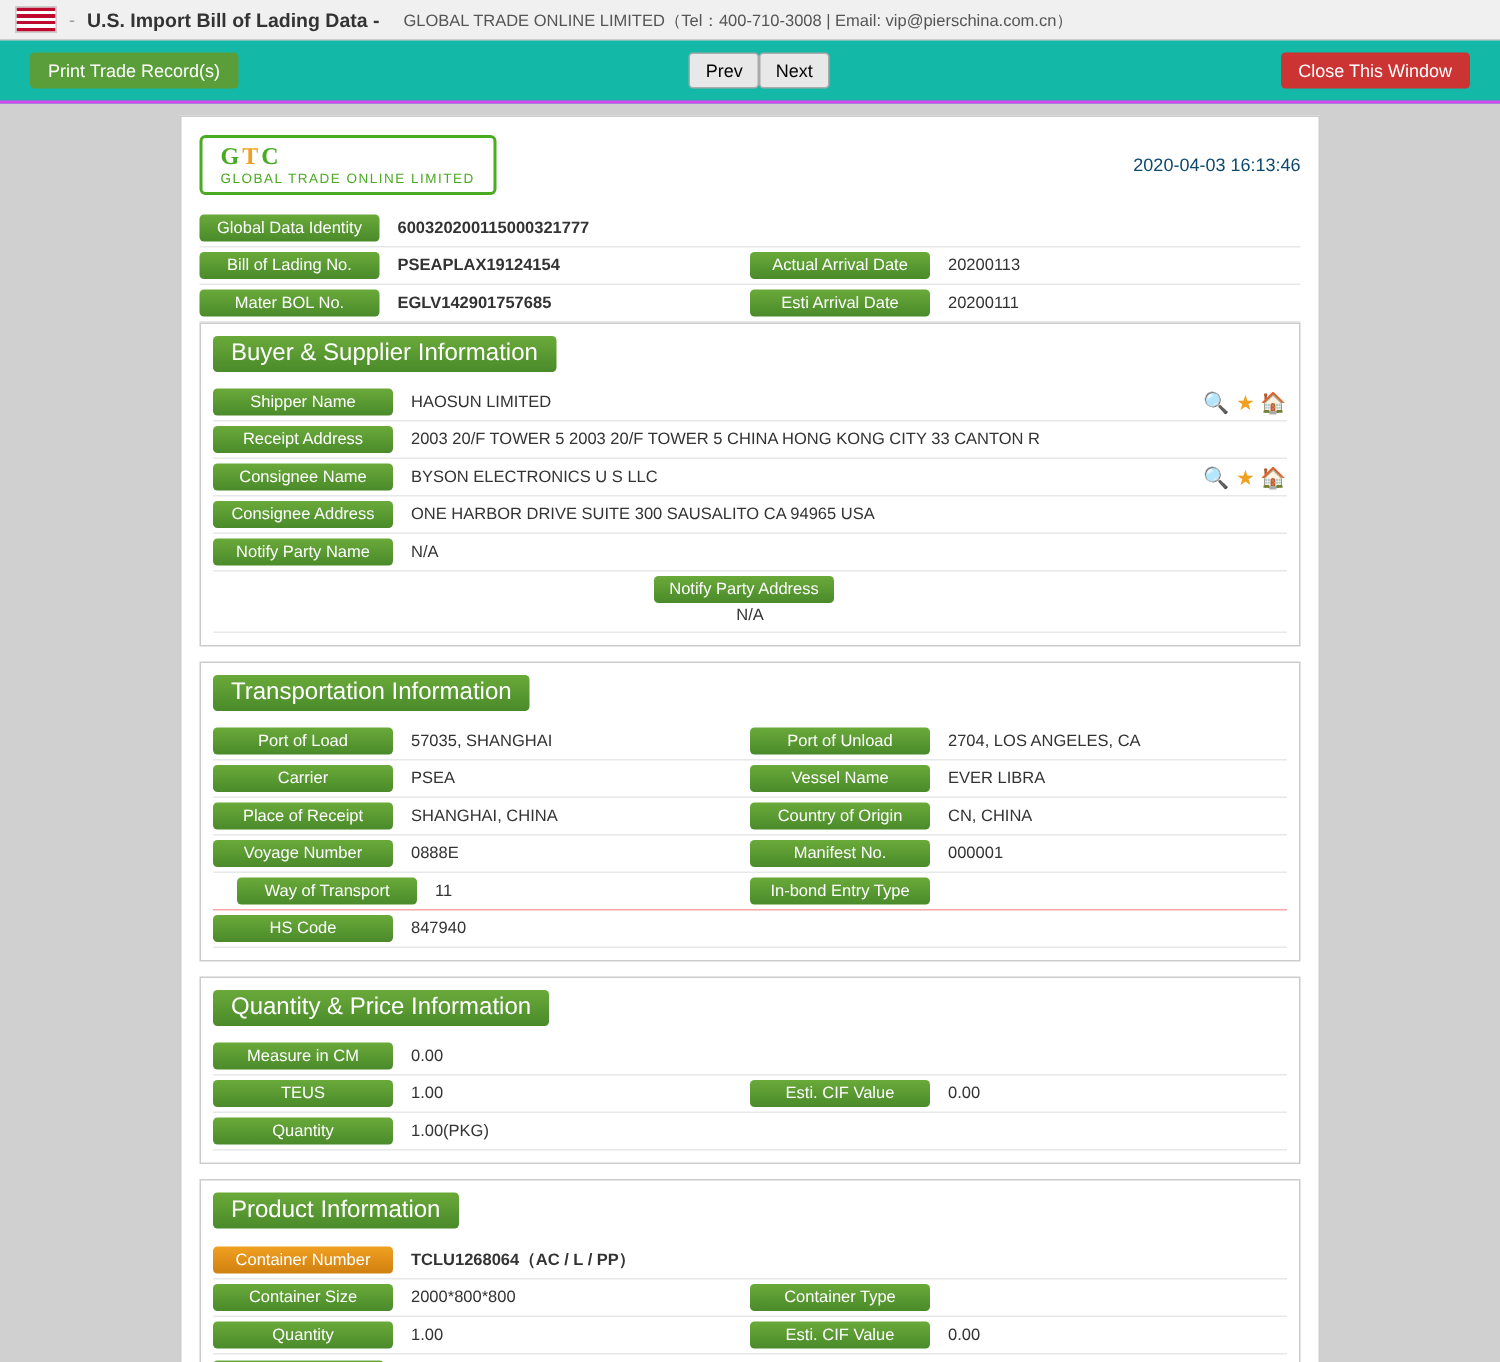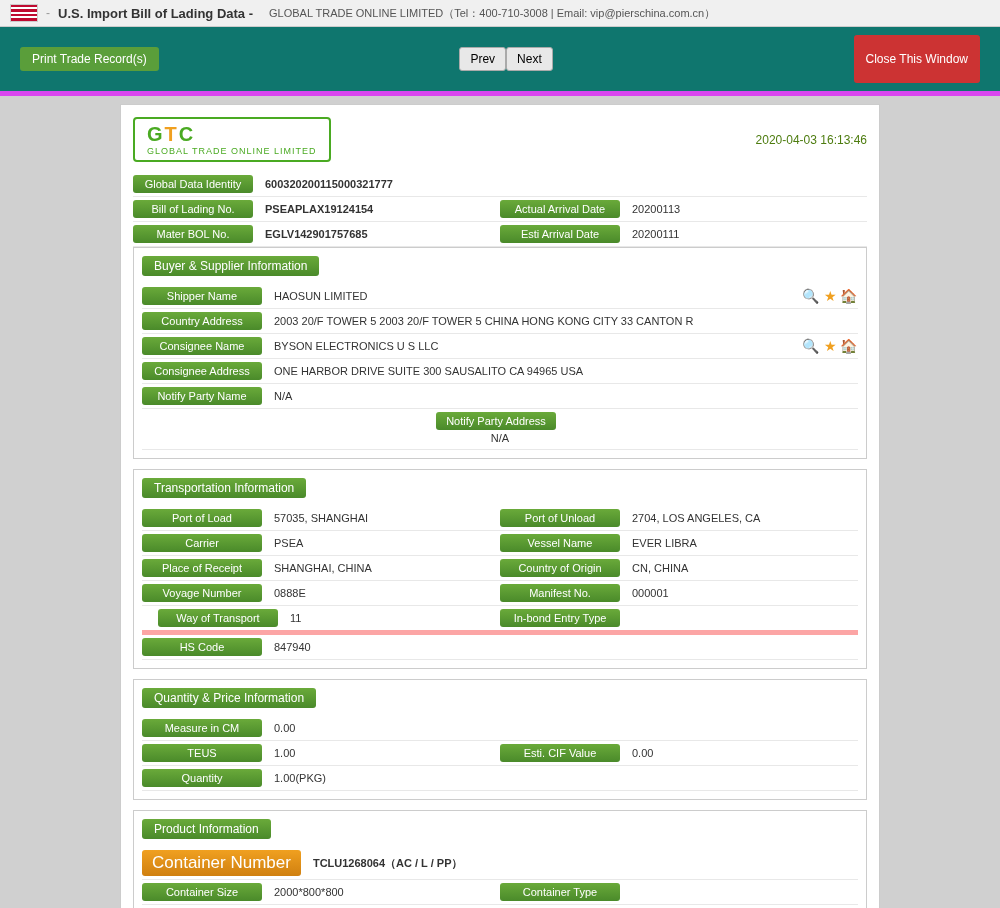--- a/index.html
+++ b/index.html
@@ -3,56 +3,56 @@
   <meta charset="utf-8">
   <style>
     * { box-sizing: border-box; margin: 0; padding: 0; }
     body { font-family: Arial, sans-serif; font-size: 12px; background: #d0d0d0; color: #333; }
 
     .top-bar { background: #f0f0f0; border-bottom: 1px solid #ccc; padding: 4px 10px; display: flex; align-items: center; gap: 8px; }
     .top-bar-flag { width: 28px; height: 18px; background: linear-gradient(to bottom, #bf0a30 0%, #bf0a30 14%, white 14%, white 28%, #bf0a30 28%, #bf0a30 42%, white 42%, white 56%, #bf0a30 56%, #bf0a30 70%, white 70%, white 84%, #bf0a30 84%); border: 1px solid #ccc; }
     .top-bar-title { font-size: 13px; font-weight: bold; color: #333; }
     .top-bar-subtitle { font-size: 11px; color: #555; }
 
-    .toolbar { background: #0f766e; padding: 8px 20px; display: flex; justify-content: space-between; align-items: center; border-bottom: 5px solid #d946ef; }
+    .toolbar { background: #14b8a6; padding: 8px 20px; display: flex; justify-content: space-between; align-items: center; border-bottom: 2px solid #d946ef; }
     .btn-print { background: #5a9e3a; color: white; border: none; padding: 5px 12px; cursor: pointer; border-radius: 3px; font-size: 12px; }
     .btn-nav { background: #e8e8e8; border: 1px solid #aaa; padding: 4px 10px; cursor: pointer; font-size: 12px; border-radius: 3px; }
-    .btn-close { background: #cc3333; color: white; border: none; padding: 17px 12px; cursor: pointer; border-radius: 3px; font-size: 12px; }
+    .btn-close { background: #cc3333; color: white; border: none; padding: 5px 12px; cursor: pointer; border-radius: 3px; font-size: 12px; }
     .nav-btns { display: flex; gap: 0; }
 
     .main-content { background: white; margin: 8px auto; max-width: 760px; border: 1px solid #ccc; padding: 12px; }
 
     .doc-header { display: flex; justify-content: space-between; align-items: center; margin-bottom: 10px; }
     .logo-area { display: flex; flex-direction: column; align-items: center; }
     .logo-text { font-size: 22px; font-weight: bold; color: #4aaa22; letter-spacing: 1px; }
     .logo-sub { font-size: 9px; color: #4aaa22; letter-spacing: 1px; }
-    .doc-timestamp { font-size: 12px; color: #4d7c0f; }
+    .doc-timestamp { font-size: 12px; color: #0c4a6e; }
 
     .field-row { display: flex; align-items: center; border-bottom: 1px solid #e8e8e8; padding: 3px 0; }
     .field-label { background: linear-gradient(to bottom, #6aaa3a, #4a8a2a); color: white; padding: 3px 8px; border-radius: 3px; font-size: 11px; min-width: 120px; text-align: center; margin-right: 8px; white-space: nowrap; }
     .field-value { flex: 1; font-size: 11px; color: #333; padding: 2px 4px; }
     .field-value-bold { font-weight: bold; }
 
     .double-field-row { display: flex; align-items: center; padding: 3px 0; border-bottom: 1px solid #e8e8e8; }
     .double-field-row .left-pair { display: flex; align-items: center; flex: 1; }
     .double-field-row .right-pair { display: flex; align-items: center; flex: 1; }
 
     .section { border: 1px solid #ccc; margin-bottom: 10px; padding: 8px; }
-    .section-title { background: linear-gradient(to bottom, #6aaa3a, #4a8a2a); color: white; display: inline-block; padding: 3px 12px; border-radius: 3px; font-size: 12px; margin-bottom: 8px; }
+    .section-title { background: linear-gradient(to bottom, #6aaa3a, #4a8a2a); color: white; display: inline-block; padding: 3px 12px; border-radius: 3px; font-size: 16px; margin-bottom: 8px; }
 
     .icons-row { display: flex; gap: 4px; margin-left: 8px; }
     .icon-search { color: #888; font-size: 14px; cursor: pointer; }
     .icon-star { color: #f0a020; font-size: 14px; cursor: pointer; }
     .icon-home { color: #5a9e3a; font-size: 14px; cursor: pointer; }
 
     .full-width-field { display: flex; align-items: center; padding: 3px 0; border-bottom: 1px solid #e8e8e8; }
     .full-width-field .field-label { min-width: 120px; }
     .full-width-field .field-value { flex: 1; }
 
-    .container-number-label { background: linear-gradient(to bottom, #f0a020, #d08010); color: white; padding: 3px 10px; border-radius: 3px; font-size: 17px; min-width: 120px; text-align: center; margin-right: 8px; }
+    .container-number-label { background: linear-gradient(to bottom, #f0a020, #d08010); color: white; padding: 3px 10px; border-radius: 3px; font-size: 11px; min-width: 120px; text-align: center; margin-right: 8px; }
 
     .product-desc-label { background: linear-gradient(to bottom, #6aaa3a, #4a8a2a); color: white; padding: 3px 10px; border-radius: 3px; font-size: 15px; display: inline-block; margin-bottom: 4px; }
     .product-desc-value { font-size: 11px; color: #333; padding: 2px 4px; }
   </style>
 </head>
 <body>
 
 <div class="top-bar">
   <div class="top-bar-flag"></div>
   <span style="color:#999;">-</span>
@@ -68,21 +68,21 @@
     <button class="btn-nav">Next</button>
   </div>
   <button class="btn-close">Close This Window</button>
 </div>
 
 <div class="main-content">
 
   <div class="doc-header">
     <div class="logo-area">
       <div style="background:#fff; border:2px solid #4aaa22; padding:4px 12px; border-radius:4px;">
-        <div class="logo-text" style="color:#4aaa22; font-size:20px; font-weight:bold; letter-spacing:2px;">
+        <div class="logo-text" style="color:#4aaa22; font-size:16px; font-weight:bold; letter-spacing:2px;font-family:Liberation Serif, serif;">
           <span style="color:#4aaa22;">G</span><span style="color:#f0a020;">T</span><span style="color:#4aaa22;">C</span>
         </div>
         <div class="logo-sub">GLOBAL TRADE ONLINE LIMITED</div>
       </div>
     </div>
     <div class="doc-timestamp">2020-04-03  16:13:46</div>
   </div>
 
   <div class="field-row">
     <div class="field-label">Global Data Identity</div>
@@ -120,21 +120,21 @@
       <div class="field-value">HAOSUN LIMITED</div>
       <div class="icons-row">
         <span class="icon-search">🔍</span>
         <span class="icon-star">★</span>
         <span class="icon-home">🏠</span>
       </div>
     </div>
 
     
     <div class="full-width-field" style="border-bottom:1px solid #e8e8e8;padding:3px 0;">
-      <div class="field-label">Country Address</div>
+      <div class="field-label">Receipt Address</div>
       <div class="field-value">2003 20/F TOWER 5 2003 20/F TOWER 5 CHINA HONG KONG CITY 33 CANTON R</div>
     </div>
 
     
     <div class="field-row" style="display:flex;align-items:center;padding:3px 0;border-bottom:1px solid #e8e8e8;">
       <div class="field-label">Consignee Name</div>
       <div class="field-value">BYSON ELECTRONICS U S LLC</div>
       <div class="icons-row">
         <span class="icon-search">🔍</span>
         <span class="icon-star">★</span>
@@ -206,21 +206,21 @@
         <div class="field-label">Voyage Number</div>
         <div class="field-value">0888E</div>
       </div>
       <div class="right-pair">
         <div class="field-label">Manifest No.</div>
         <div class="field-value">000001</div>
       </div>
     </div>
 
     
-    <div class="double-field-row" style="border-bottom:5px solid #fca5a5;padding:3px 16px;">
+    <div class="double-field-row" style="border-bottom:1px solid #fca5a5;padding:3px 16px;">
       <div class="left-pair">
         <div class="field-label">Way of Transport</div>
         <div class="field-value">11</div>
       </div>
       <div class="right-pair">
         <div class="field-label">In-bond Entry Type</div>
         <div class="field-value"></div>
       </div>
     </div>
 

